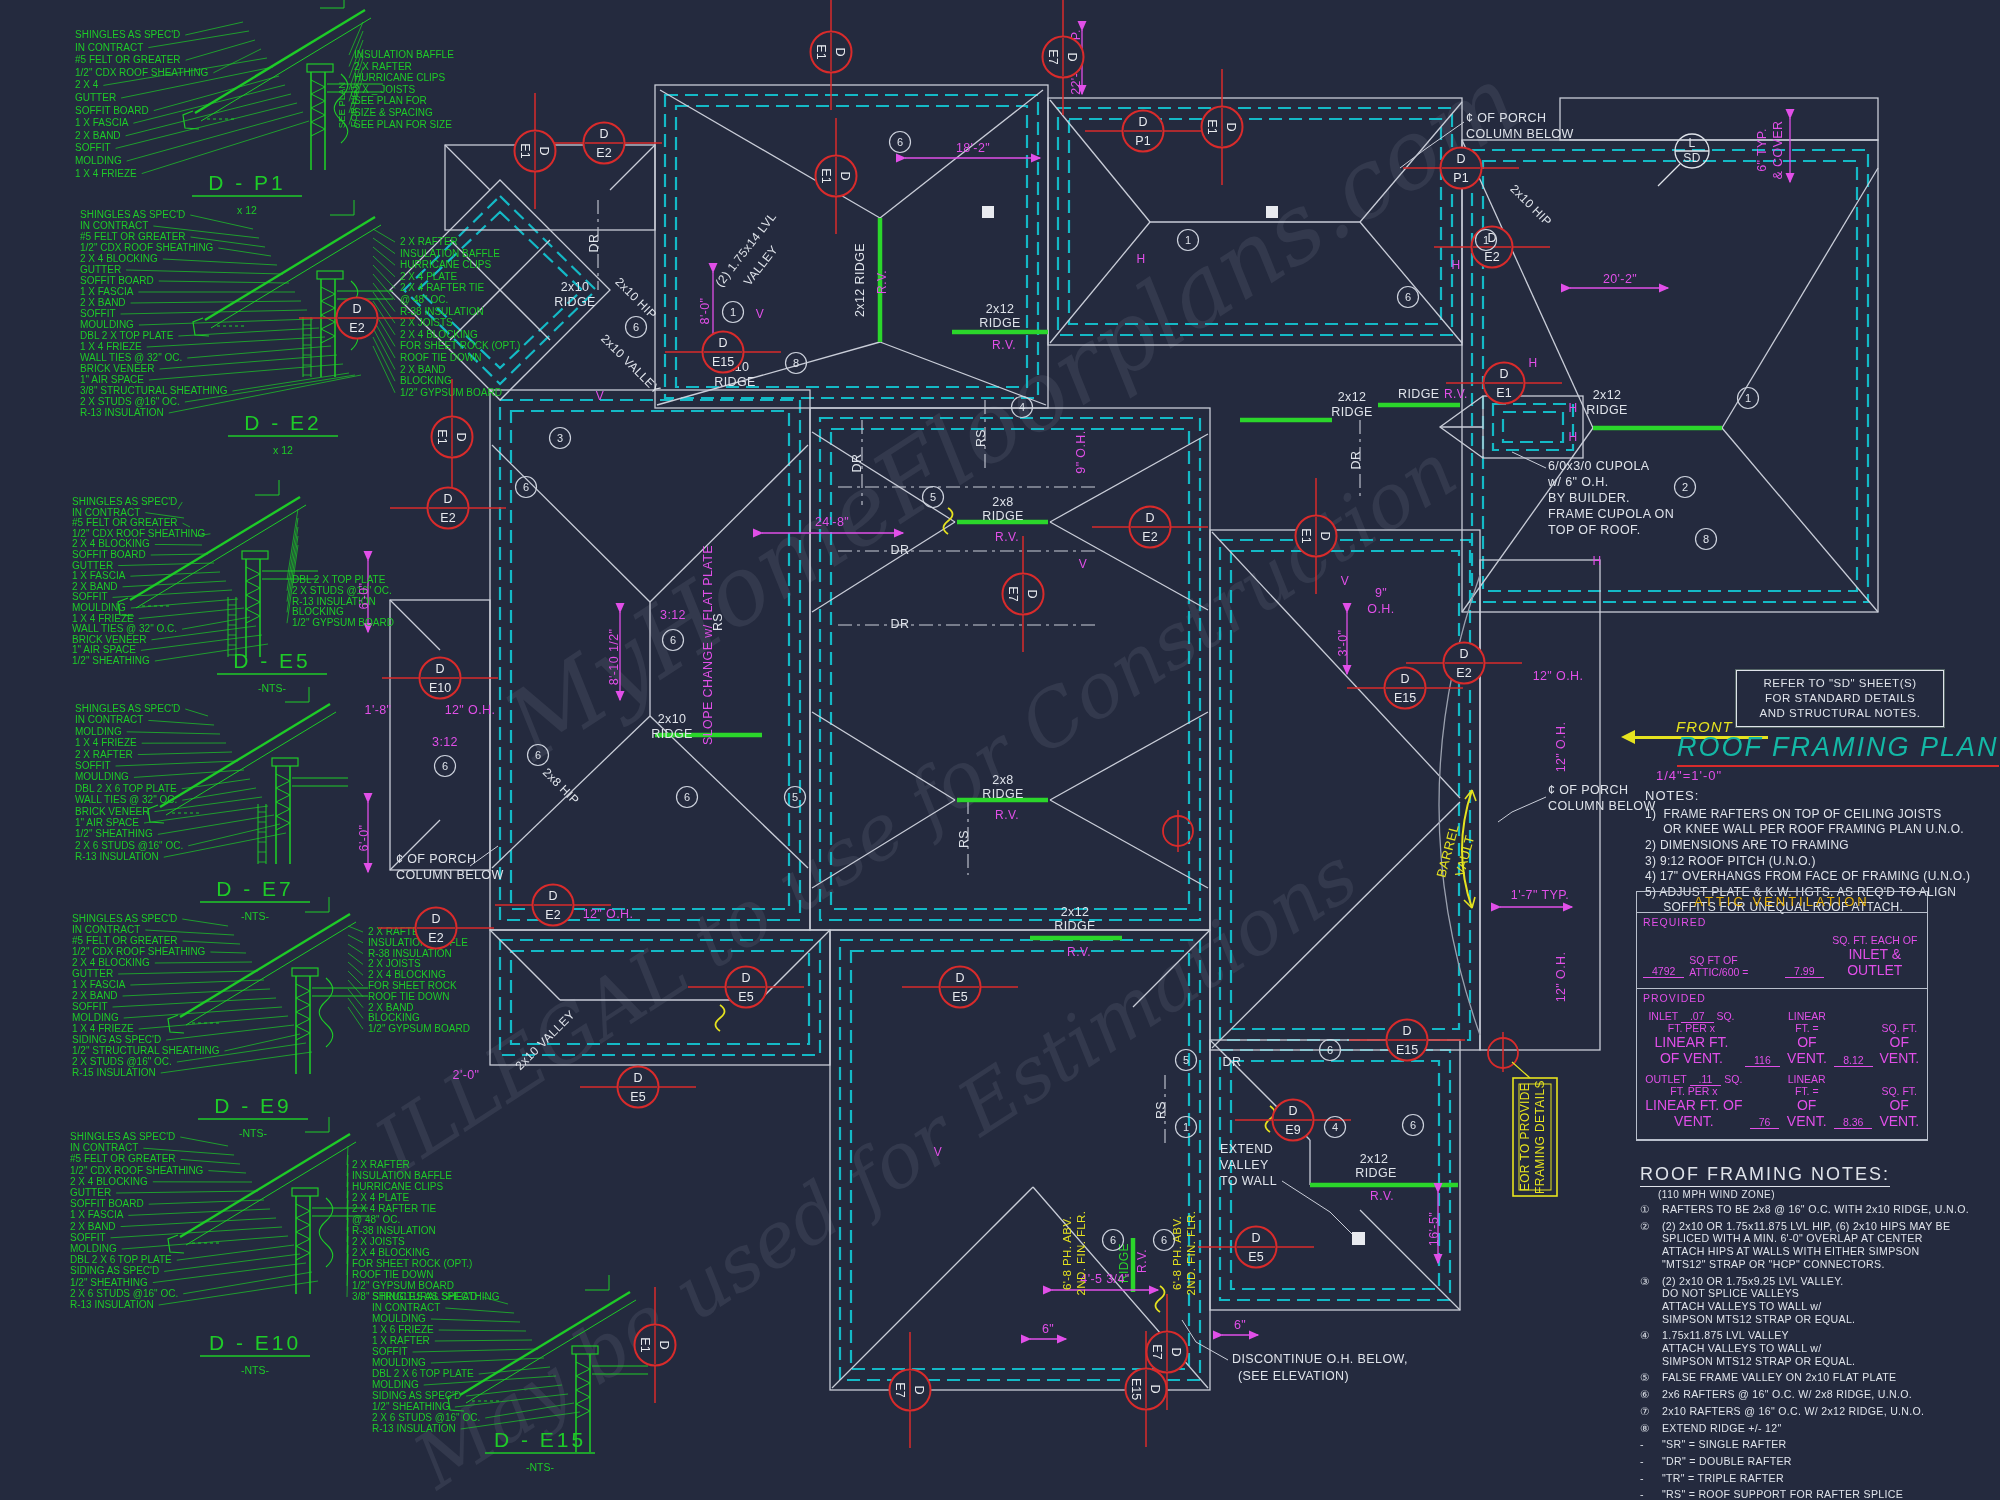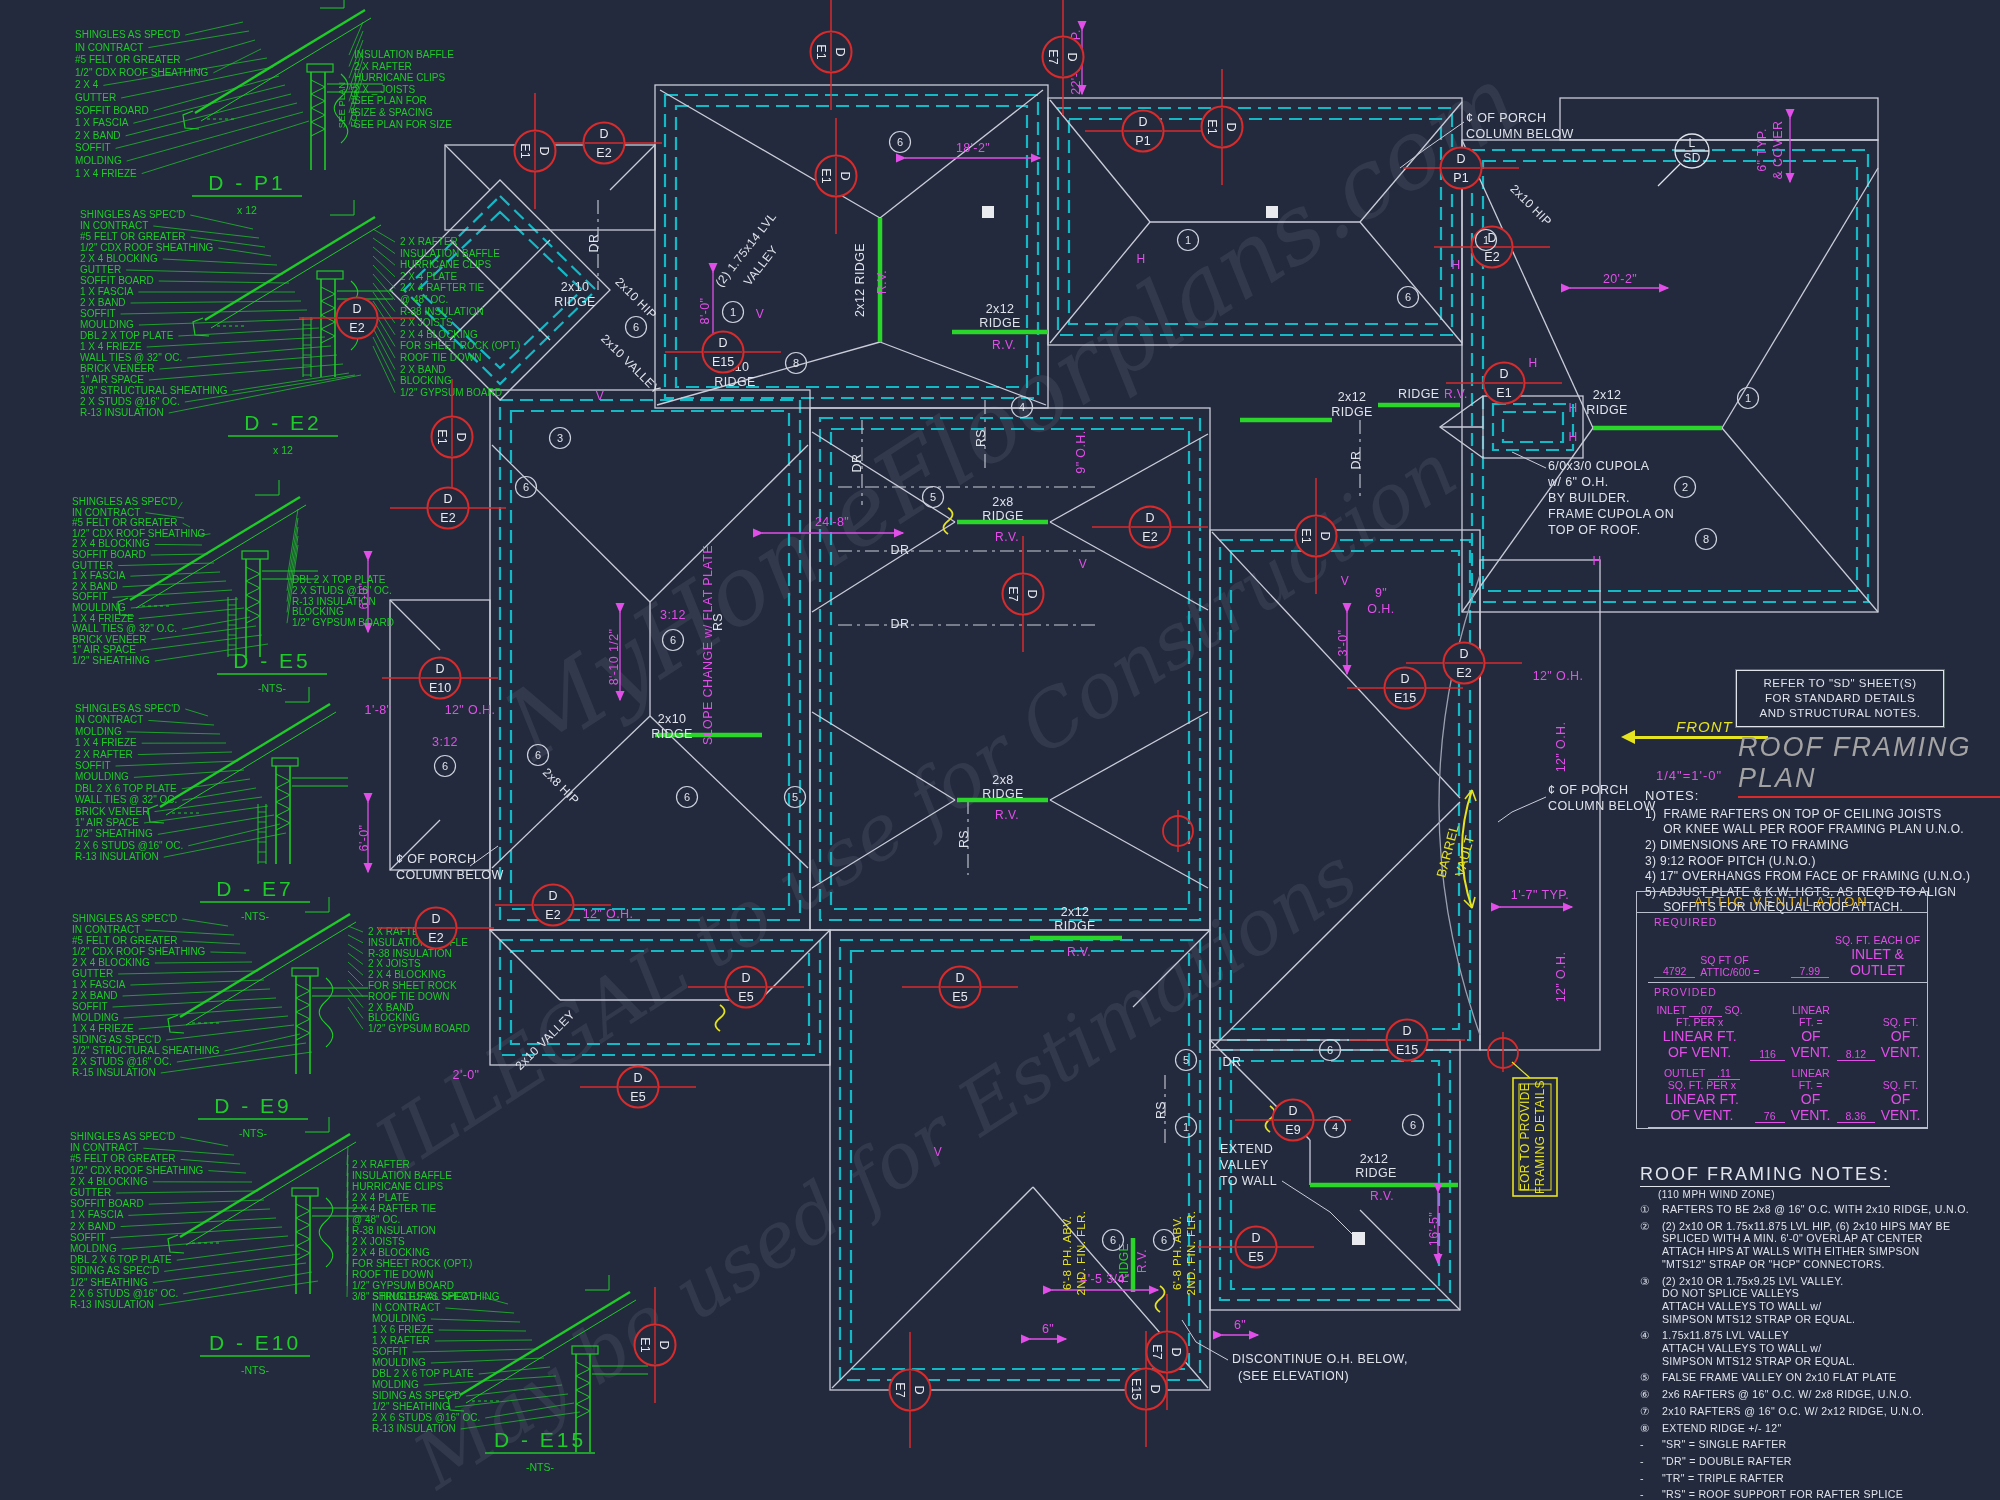--- a/index.html
+++ b/index.html
@@ -7,30 +7,30 @@
         font-family:"Liberation Sans",sans-serif;}
   svg text{font-family:"Liberation Sans",sans-serif;}
   .panel{position:absolute;color:#dfe3ea;}
   #sd-box{left:1736px;top:670px;width:198px;border:1.7px solid #dfe3ea;outline:1px solid #566;
           padding:5px 4px;text-align:center;font-size:11.5px;line-height:1.3;letter-spacing:.5px;}
   #front-wrap{left:1628px;top:702px;width:150px;}
   #front-text{color:#e6e31f;font-size:15px;letter-spacing:1px;margin-left:48px;font-style:italic;margin-top:16px;}
   #front-arrow{position:relative;height:3px;background:#e6e31f;width:140px;margin-top:1px;}
   #front-arrow:before{content:"";position:absolute;left:-14px;top:-6px;border:7.5px solid transparent;
           border-right:14px solid #e6e31f;}
-  #plan-title{left:1738px;top:732px;color:#a3a3a3;font-size:27px;letter-spacing:2px;
+  #plan-title{left:1677px;top:732px;color:#14b8a6;font-size:27px;letter-spacing:2px;
           border-bottom:2.2px solid #d92b2b;padding-bottom:2px;font-style:italic;}
   #plan-scale{left:1656px;top:768px;color:#e14fe8;font-size:13px;letter-spacing:1px;}
   #plan-notes{left:1645px;top:788px;width:340px;font-size:12px;line-height:1.3;}
   #plan-notes .nh{font-size:13px;margin-bottom:2px;letter-spacing:1px;}
   #plan-notes .nl{white-space:pre;letter-spacing:.3px;}
   #attic{left:1636px;top:891px;width:290px;border:1.5px solid #b9bfcc;color:#e14fe8;font-size:10.5px;}
   #attic .ah{color:#eab308;font-size:13px;text-align:center;letter-spacing:3px;
              border-bottom:1.5px solid #b9bfcc;padding:2px 0 3px;}
-  #attic .sec{padding:3px 6px 2px;border-bottom:1.5px solid #b9bfcc;margin-left:11px;}
+  #attic .sec{padding:3px 6px 8px;border-bottom:1.5px solid #b9bfcc;}
   #attic .seclab{font-size:10.5px;letter-spacing:1px;margin-bottom:2px;}
   #attic .row{display:flex;align-items:flex-end;gap:5px;margin:6px 0 2px;flex-wrap:nowrap;}
   #attic .u{border-bottom:1.2px solid #e14fe8;padding:0 9px;text-align:center;}
   #attic .seg{display:inline-block;text-align:center;line-height:1.15;}
   #attic .segbot{display:block;font-size:14px;}
   #attic .bullets{padding:4px 6px 6px;}
   #attic .bullets div{margin-bottom:3px;line-height:1.25;}
   #fnotes{left:1640px;top:1116px;width:335px;}
   #fnotes .fh{font-size:18px;letter-spacing:2px;border-bottom:1.6px solid #dfe3ea;
               display:inline-block;padding-bottom:1px;margin-top:48px;}

